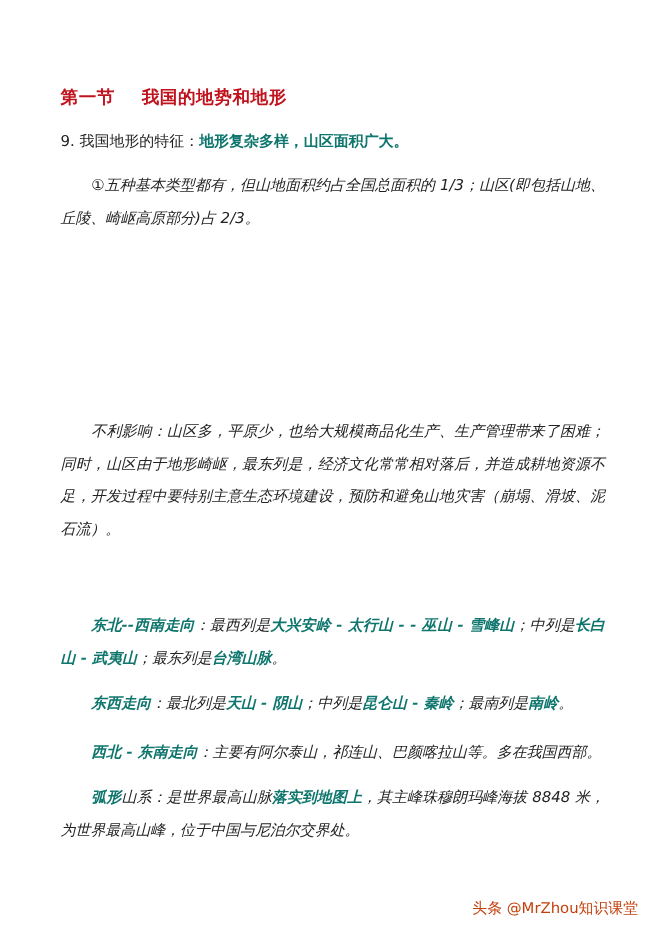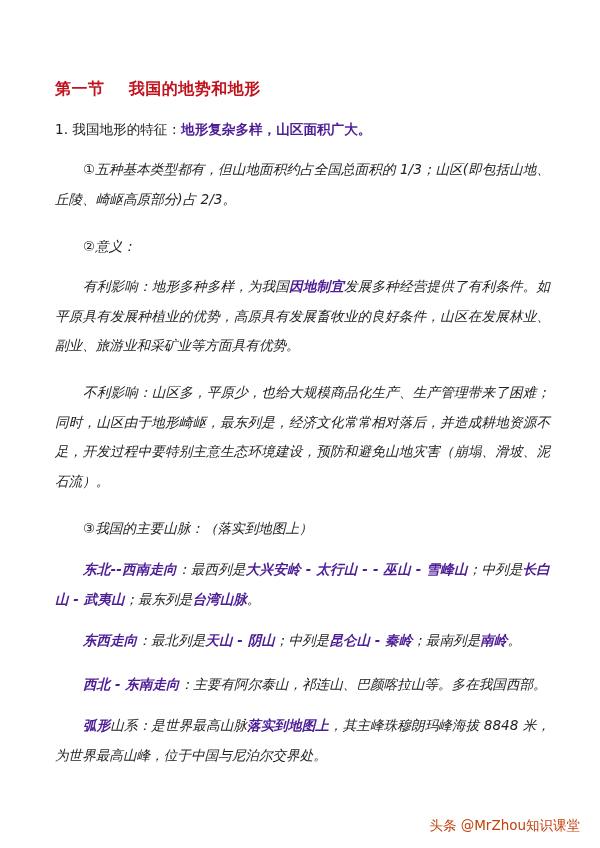--- a/index.html
+++ b/index.html
@@ -13,48 +13,43 @@
     position: absolute; left: 55px; top: 79px;
     font-size: 16px; font-weight: bold; color: #c0131d; white-space: pre;
     letter-spacing: 0.5px;
   }
   .para {
     position: absolute; left: 55px; width: 495px;
     font-size: 13.6px; line-height: 29.5px; color: #222222;
     text-align: justify;
   }
   .indent { text-indent: 28px; font-style: italic; }
-  .hl { color: #4c1d95; font-weight: bold; }
+  .hl { color: #0f766e; font-weight: bold; }
   .watermark {
     position: absolute; right: 20px; top: 817px;
     font-size: 13.5px; color: #c2410c; white-space: nowrap;
   }
 </style>
 </head>
 <body>
 
 <div class="page">
 
   <div class="title">第一节    我国的地势和地形</div>
 
   <div class="para" style="top:115px;">
-    <span>1. 我国地形的特征：</span><span class="hl">地形复杂多样，山区面积广大。</span>
+    <span>9. 我国地形的特征：</span><span class="hl">地形复杂多样，山区面积广大。</span>
   </div>
 
   <div class="para indent" style="top:155px;">①五种基本类型都有，但山地面积约占全国总面积的 1/3；山区(即包括山地、丘陵、崎岖高原部分)占 2/3。</div>
 
-  <div class="para indent" style="top:232px;">②意义：</div>
 
-  <div class="para indent" style="top:272px;">
-    <span>有利影响：地形多种多样，为我国</span><span class="hl">因地制宜</span><span>发展多种经营提供了有利条件。如平原具有发展种植业的优势，高原具有发展畜牧业的良好条件，山区在发展林业、副业、旅游业和采矿业等方面具有优势。</span>
-  </div>
 
   <div class="para indent" style="top:378px;">不利影响：山区多，平原少，也给大规模商品化生产、生产管理带来了困难；同时，山区由于地形崎岖，最东列是，经济文化常常相对落后，并造成耕地资源不足，开发过程中要特别主意生态环境建设，预防和避免山地灾害（崩塌、滑坡、泥石流）。</div>
 
-  <div class="para indent" style="top:514px;">③我国的主要山脉：（落实到地图上）</div>
 
   <div class="para indent" style="top:626px;">
     <span class="hl">东西走向</span><span>：最北列是</span><span class="hl">天山 - 阴山</span><span>；中列是</span><span class="hl">昆仑山 - 秦岭</span><span>；最南列是</span><span class="hl">南岭</span><span>。</span>
   </div>
 
   <div class="para indent" style="top:555px;">
     <span class="hl">东北--西南走向</span><span>：最西列是</span><span class="hl">大兴安岭 - 太行山 -  - 巫山 - 雪峰山</span><span>；中列是</span><span class="hl">长白山 - 武夷山</span><span>；最东列是</span><span class="hl">台湾山脉</span><span>。</span>
   </div>
 
   <div class="para indent" style="top:670px;">

